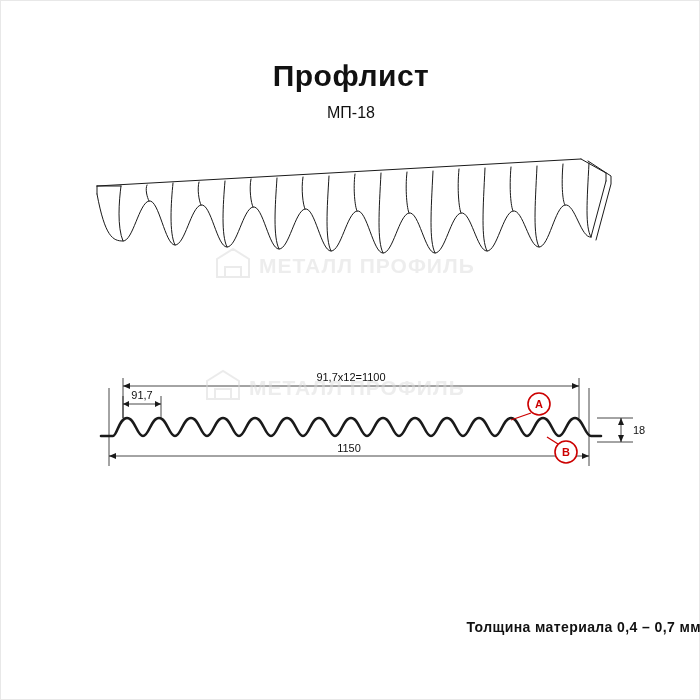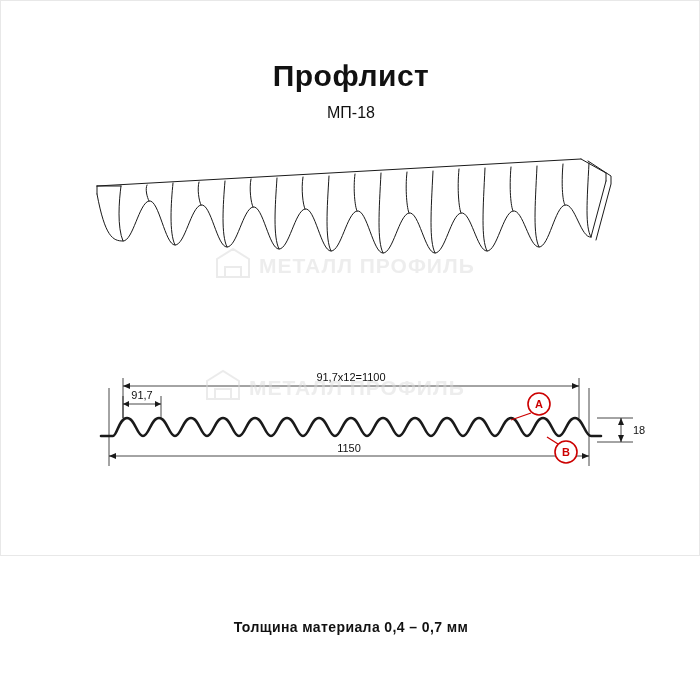--- a/index.html
+++ b/index.html
@@ -10,21 +10,21 @@
     width: 700px;
     height: 700px;
     background: #ffffff;
     font-family: "Liberation Sans", sans-serif;
     color: #1a1a1a;
     overflow: hidden;
   }
   .page {
     position: relative;
     width: 700px;
-    height: 556px;
+    height: 700px;
     box-sizing: border-box;
     border: 1px solid #e8e8e8;
   }
   .title {
     position: absolute;
     top: 58px;
     left: 0;
     width: 700px;
     text-align: center;
     font-size: 30px;
@@ -40,21 +40,21 @@
     text-align: center;
     font-size: 16px;
     font-weight: normal;
     color: #111111;
   }
   .footer-note {
     position: absolute;
     top: 618px;
     left: 0;
     width: 700px;
-    text-align: center;
+    text-align: right;
     font-size: 14px;
     font-weight: bold;
     letter-spacing: 0.4px;
     color: #111111;
   }
   .iso-wrap {
     position: absolute;
     top: 140px;
     left: 60px;
     width: 600px;

